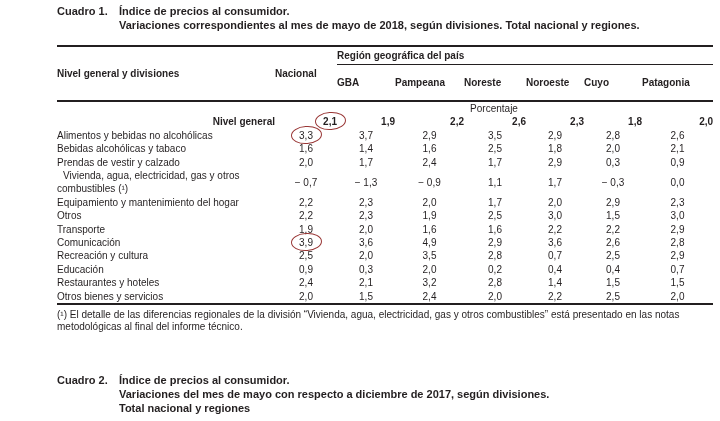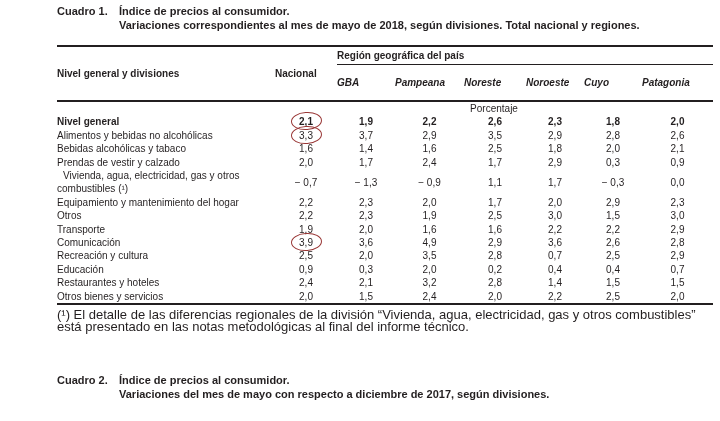--- a/index.html
+++ b/index.html
@@ -23,41 +23,41 @@
   col.c-gba   { width:58px; }
   col.c-pam   { width:69px; }
   col.c-nor   { width:62px; }
   col.c-noro  { width:58px; }
   col.c-cuyo  { width:58px; }
   col.c-pat   { width:71px; }
 
   #ipc-table { border-top:2px solid #231f20; border-bottom:2px solid #231f20; }
   thead th { font-weight:bold; text-align:left; }
   th.region-group { border-bottom:1px solid #231f20; height:18px; vertical-align:middle; }
-  thead tr.subhead th { height:37px; border-bottom:2px solid #231f20;font-style:italic; }
+  thead tr.subhead th { height:37px; border-bottom:2px solid #231f20; }
   thead th[rowspan] { border-bottom:2px solid #231f20; }
 
   tr.unit-row td { height:14px; text-align:center; font-size:9.5px; vertical-align:bottom; padding-bottom:1px; }
 
   tbody td { line-height:13.4px; }
   td.num { text-align:center; white-space:nowrap; }
   td.rlabel { padding-left:2px; }
   td.rlabel.indent { padding-left:13px;margin-top:44px; }
   td.rlabel.hang { padding-left:7px; text-indent:6px; }
-  tr.bold td { font-weight:bold; }
+  tr.bold td { font-weight:bold;text-align:right; }
   tbody tr:last-child td { padding-bottom:3px; }
 
   .circled { position:relative; display:inline-block; }
   .circled::before {
     content:''; position:absolute; left:-8px; right:-9px; top:-3px; bottom:-2px;
     border:1.3px solid #993635; border-radius:50%; transform:rotate(-3deg);
     pointer-events:none;
   }
 
-  #footnote { position:absolute; left:57px; top:309px; width:658px; font-size:13px; line-height:11.5px; }
+  #footnote { position:absolute; left:57px; top:309px; width:658px; font-size:10px; line-height:11.5px; }
 </style>
 </head>
 <body>
 
 <div class="heading" id="cuadro1">
   <div class="hlabel">Cuadro 1.</div>
   <div class="hlines">
     <div>Índice de precios al consumidor.</div>
     <div>Variaciones correspondientes al mes de mayo de 2018, según divisiones. Total nacional y regiones.</div>
   </div>
@@ -240,14 +240,15 @@
   </tbody>
 </table>
 
 <p id="footnote">(¹) El detalle de las diferencias regionales de la división “Vivienda, agua, electricidad, gas y otros combustibles” está presentado en las notas metodológicas al final del informe técnico.</p>
 
 <div class="heading" id="cuadro2">
   <div class="hlabel">Cuadro 2.</div>
   <div class="hlines">
     <div>Índice de precios al consumidor.</div>
     <div>Variaciones del mes de mayo con respecto a diciembre de 2017, según divisiones.</div>
+    <div>Total nacional y regiones</div>
   </div>
 </div>
 
 </body></html>

